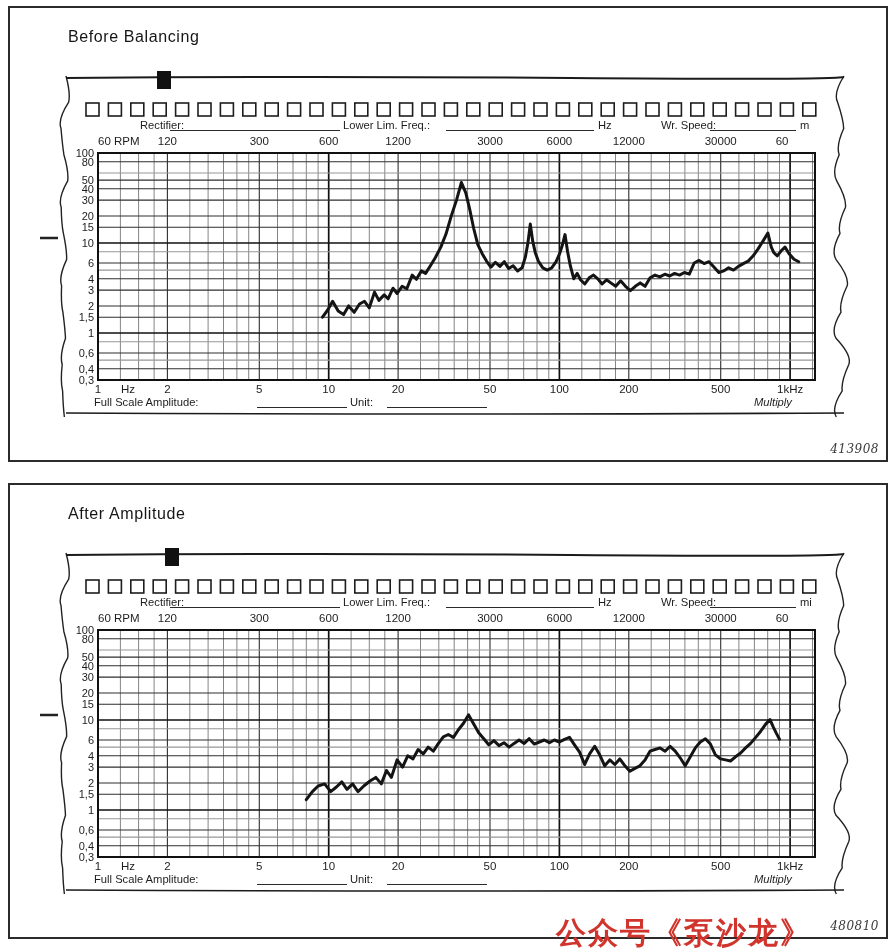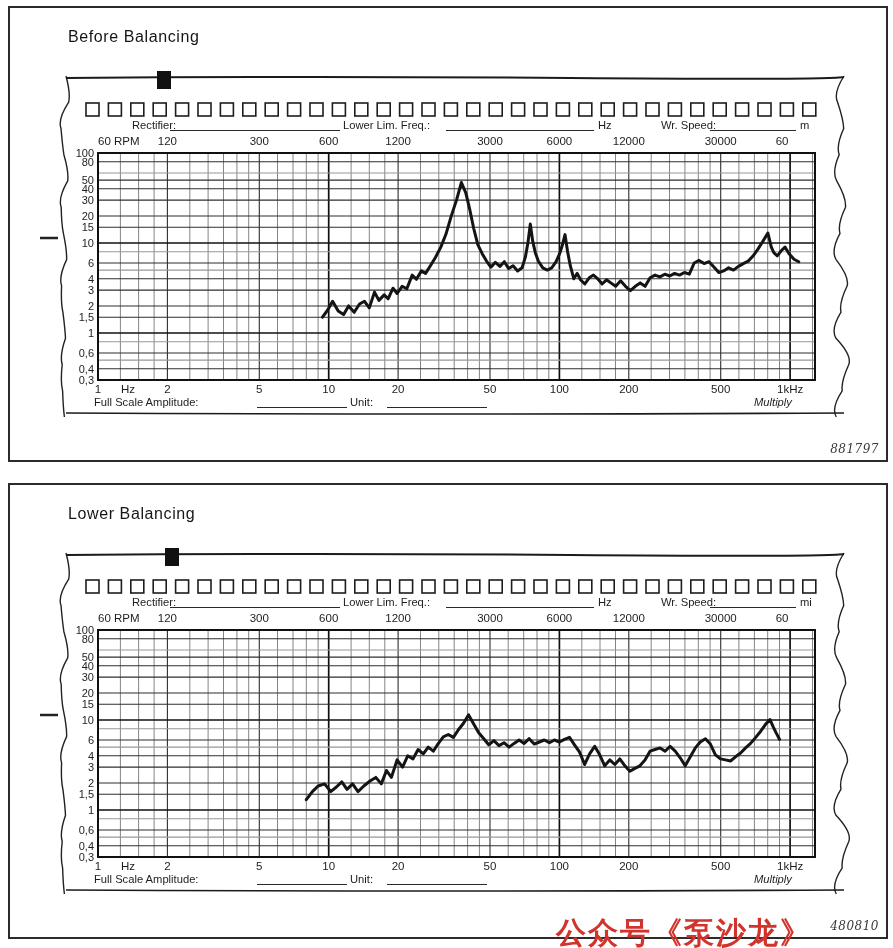--- a/index.html
+++ b/index.html
@@ -3,21 +3,21 @@
 <meta charset="utf-8">
 <style>
   html,body{margin:0;padding:0;background:#ffffff;}
   body{width:893px;height:948px;position:relative;font-family:"Liberation Sans",sans-serif;color:#1a1a1a;overflow:hidden;}
   .panel{position:absolute;left:8px;width:876px;height:452px;border:2px solid #2b2b2b;background:#fff;}
   #panel-0{top:6px;} #panel-1{top:483px;}
   .panel svg{position:absolute;left:0;top:0;}
   .chart-title{position:absolute;left:58px;top:20px;font-size:16px;letter-spacing:.6px;color:#161616;}
   .hrow span,.frow span{position:absolute;font-size:11.2px;color:#1d1d1d;white-space:nowrap;}
   .bl{position:absolute;height:12px;border-bottom:1.3px solid #2a2a2a;}
-  .hrow .t-rect{left:90px;top:111px;padding-left:32px;} .hrow .u1{left:160px;top:110px;width:170px;}
+  .hrow .t-rect{left:98px;top:111px;padding-left:32px;} .hrow .u1{left:160px;top:110px;width:170px;}
   .hrow .t-llf{left:333px;top:111px;} .hrow .u2{left:436px;top:110px;width:148px;}
   .hrow .t-hz{left:588px;top:111px;} .hrow .t-wr{left:651px;top:111px;}
   .hrow .u3{left:700px;top:110px;width:86px;} .hrow .t-m{left:790px;top:111px;}
   .frow .t-fsa{left:84px;top:388px;} .frow .u4{left:247px;top:387px;width:90px;}
   .frow .t-unit{left:340px;top:388px;} .frow .u5{left:377px;top:387px;width:100px;}
   .frow .t-mult{left:744px;top:388px;font-style:italic;}
   .serial{position:absolute;right:7px;top:434px;font-family:"DejaVu Serif",serif;font-style:italic;font-size:12px;color:#3a3a3a;letter-spacing:.5px;}
   .watermark{position:absolute;left:556px;top:901px;font-size:30px;font-weight:bold;letter-spacing:2px;z-index:9;font-family:"DejaVu Sans",sans-serif;}
   text{font-family:"Liberation Sans",sans-serif;fill:#1d1d1d;}
 </style>
@@ -186,21 +186,21 @@
     <span class="bl u3"></span>
     <span class="t-m">m</span>
   </div>
   <div class="frow">
     <span class="t-fsa">Full Scale Amplitude:</span>
     <span class="bl u4"></span>
     <span class="t-unit">Unit:</span>
     <span class="bl u5"></span>
     <span class="t-mult">Multiply</span>
   </div>
-  <div class="serial">881797</div>
+  <div class="serial">413908</div>
 </div>
 
 <div class="panel" id="panel-1">
   <svg width="876" height="448" viewBox="0 0 876 448">
       <path d="M56,68 Q60.6,85.2 58.7,94.2 Q47.5,111.5 51.0,120.5 Q52.5,137.7 53.9,146.7 Q58.9,163.9 57.7,172.9 Q47.8,190.2 51.2,199.2 Q51.5,216.4 53.4,225.4 Q57.0,242.6 56.6,251.6 Q48.5,268.8 51.6,277.8 Q50.8,295.1 52.9,304.1 Q55.1,321.3 55.5,330.3 Q49.5,347.5 52.2,356.5 Q50.3,373.8 52.6,382.8 Q53.2,400.0 54.4,409.0" stroke="#222" fill="none" stroke-width="1.4"></path>
       <path d="M834,68 Q823.1,85.2 827.6,94.2 Q833.4,111.5 833.7,120.5 Q825.9,137.7 829.2,146.7 Q821.6,163.9 826.7,172.9 Q836.5,190.2 835.5,199.2 Q827.3,216.4 830.0,225.4 Q820.6,242.6 826.1,251.6 Q839.4,268.8 837.2,277.8 Q828.9,295.1 831.0,304.1 Q820.4,321.3 826.0,330.3 Q842.1,347.5 838.8,356.5 Q830.9,373.8 832.2,382.8 Q820.9,400.0 826.3,409.0" stroke="#222" fill="none" stroke-width="1.4"></path>
       <path d="M56,70 Q300,68 560,70 T834,69" stroke="#1b1b1b" fill="none" stroke-width="2"></path>
       <path d="M56,405 Q420,407 834,405" stroke="#1b1b1b" fill="none" stroke-width="1.6"></path>
       <rect x="155" y="63" width="14" height="18" fill="#111"></rect>
       <line x1="30" y1="230" x2="48" y2="230" stroke="#222" stroke-width="2.5"></line>
@@ -340,21 +340,21 @@
       <text x="318.7" y="385" text-anchor="middle" font-size="11.5px">10</text>
       <text x="388.1" y="385" text-anchor="middle" font-size="11.5px">20</text>
       <text x="480.0" y="385" text-anchor="middle" font-size="11.5px">50</text>
       <text x="549.4" y="385" text-anchor="middle" font-size="11.5px">100</text>
       <text x="618.8" y="385" text-anchor="middle" font-size="11.5px">200</text>
       <text x="710.7" y="385" text-anchor="middle" font-size="11.5px">500</text>
       <text x="780.1" y="385" text-anchor="middle" font-size="11.5px">1kHz</text>
       <text x="118" y="385" text-anchor="middle" font-size="11.5px">Hz</text>
       <polyline points="296.3,314.7 302.4,306.6 308.1,301.0 314.6,298.9 320.7,306.6 326.4,302.0 331.8,296.9 337.0,304.3 342.6,298.9 348.0,306.6 353.8,301.0 360.0,296.0 365.8,292.4 371.3,298.9 376.5,285.5 381.4,292.4 387.1,274.9 392.6,282.1 397.7,270.8 403.0,273.9 408.1,264.5 413.3,268.9 418.2,262.1 423.3,266.2 428.4,258.4 433.3,251.8 438.3,249.5 443.4,252.4 448.4,244.7 453.5,238.3 458.6,229.9 463.7,239.1 468.7,247.8 473.8,253.7 478.7,259.8 483.9,255.6 489.0,260.6 494.0,257.7 499.1,262.1 504.1,258.4 509.1,255.0 514.2,258.4 519.2,253.7 524.2,259.1 529.3,257.0 534.3,255.0 539.4,257.7 544.4,255.0 549.4,257.0 554.5,254.3 559.5,252.4 564.5,259.8 569.6,267.1 574.6,279.5 579.6,268.9 584.7,261.3 589.7,269.8 594.7,280.8 599.8,274.9 604.8,279.5 609.8,273.9 614.9,280.8 619.9,286.2 624.9,283.4 629.9,280.8 635.0,274.9 640.0,266.2 645.0,264.5 650.1,262.9 655.1,266.2 660.1,261.3 665.2,266.2 670.2,272.8 675.2,280.8 680.3,271.8 685.3,262.9 690.3,257.0 695.4,253.7 700.4,259.1 705.4,269.8 710.5,273.9 715.5,274.9 720.5,276.0 725.5,271.8 730.6,268.0 735.6,262.9 740.6,258.4 745.7,252.4 750.7,246.2 755.7,239.1 760.0,234.6 763.2,241.8 766.4,248.4 769.5,254.3" fill="none" stroke="#141414" stroke-width="3" stroke-linejoin="round" stroke-linecap="round"></polyline>
     </svg>
-  <div class="chart-title">Lower Balancing</div>
+  <div class="chart-title">After Amplitude</div>
   <div class="hrow">
     <span class="t-rect">Rectifier:</span>
     <span class="bl u1"></span>
     <span class="t-llf">Lower Lim. Freq.:</span>
     <span class="bl u2"></span>
     <span class="t-hz">Hz</span>
     <span class="t-wr">Wr. Speed:</span>
     <span class="bl u3"></span>
     <span class="t-m">mi</span>
   </div>

